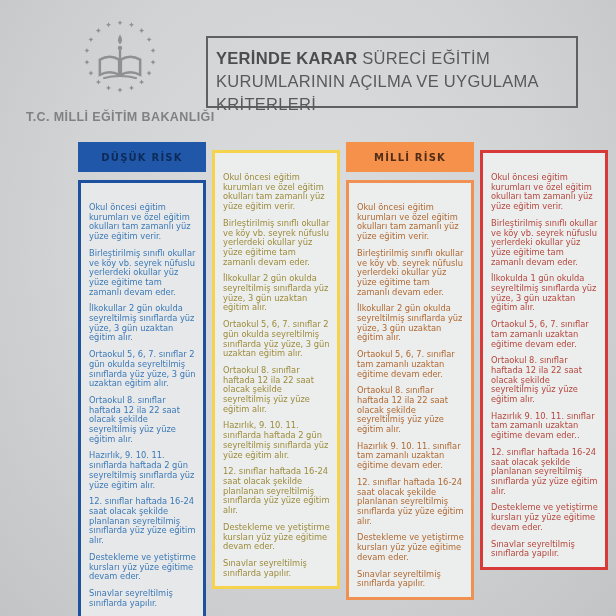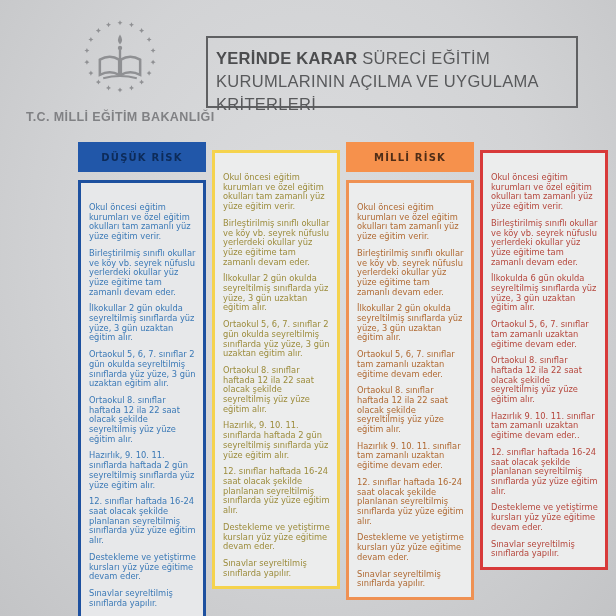--- a/index.html
+++ b/index.html
@@ -141,21 +141,21 @@
       <p class="item">12. sınıflar haftada 16-24 saat olacak şekilde planlanan seyreltilmiş sınıflarda yüz yüze eğitim alır.</p>
       <p class="item">Destekleme ve yetiştirme kursları yüz yüze eğitime devam eder.</p>
       <p class="item">Sınavlar seyreltilmiş sınıflarda yapılır.</p>
     </div>
   </div>
 
   <div class="col" style="--hbg: #ef4b4b; --htx: #571616; --bd: #d83a3a; --btx: #b5473d; --bbg: #eceded;">
     <div class="colbox">
       <p class="item">Okul öncesi eğitim kurumları ve özel eğitim okulları tam zamanlı yüz yüze eğitim verir.</p>
       <p class="item">Birleştirilmiş sınıflı okullar ve köy vb. seyrek nüfuslu yerlerdeki okullar yüz yüze eğitime tam zamanlı devam eder.</p>
-      <p class="item">İlkokulda 6 gün okulda seyreltilmiş sınıflarda yüz yüze, 3 gün uzaktan eğitim alır.</p>
+      <p class="item">İlkokulda 1 gün okulda seyreltilmiş sınıflarda yüz yüze, 3 gün uzaktan eğitim alır.</p>
       <p class="item">Ortaokul 5, 6, 7. sınıflar tam zamanlı uzaktan eğitime devam eder.</p>
       <p class="item">Ortaokul 8. sınıflar haftada 12 ila 22 saat olacak şekilde seyreltilmiş yüz yüze eğitim alır.</p>
       <p class="item">Hazırlık 9. 10. 11. sınıflar tam zamanlı uzaktan eğitime devam eder..</p>
       <p class="item">12. sınıflar haftada 16-24 saat olacak şekilde planlanan seyreltilmiş sınıflarda yüz yüze eğitim alır.</p>
       <p class="item">Destekleme ve yetiştirme kursları yüz yüze eğitime devam eder.</p>
       <p class="item">Sınavlar seyreltilmiş sınıflarda yapılır.</p>
     </div>
   </div>
 
 </div>

